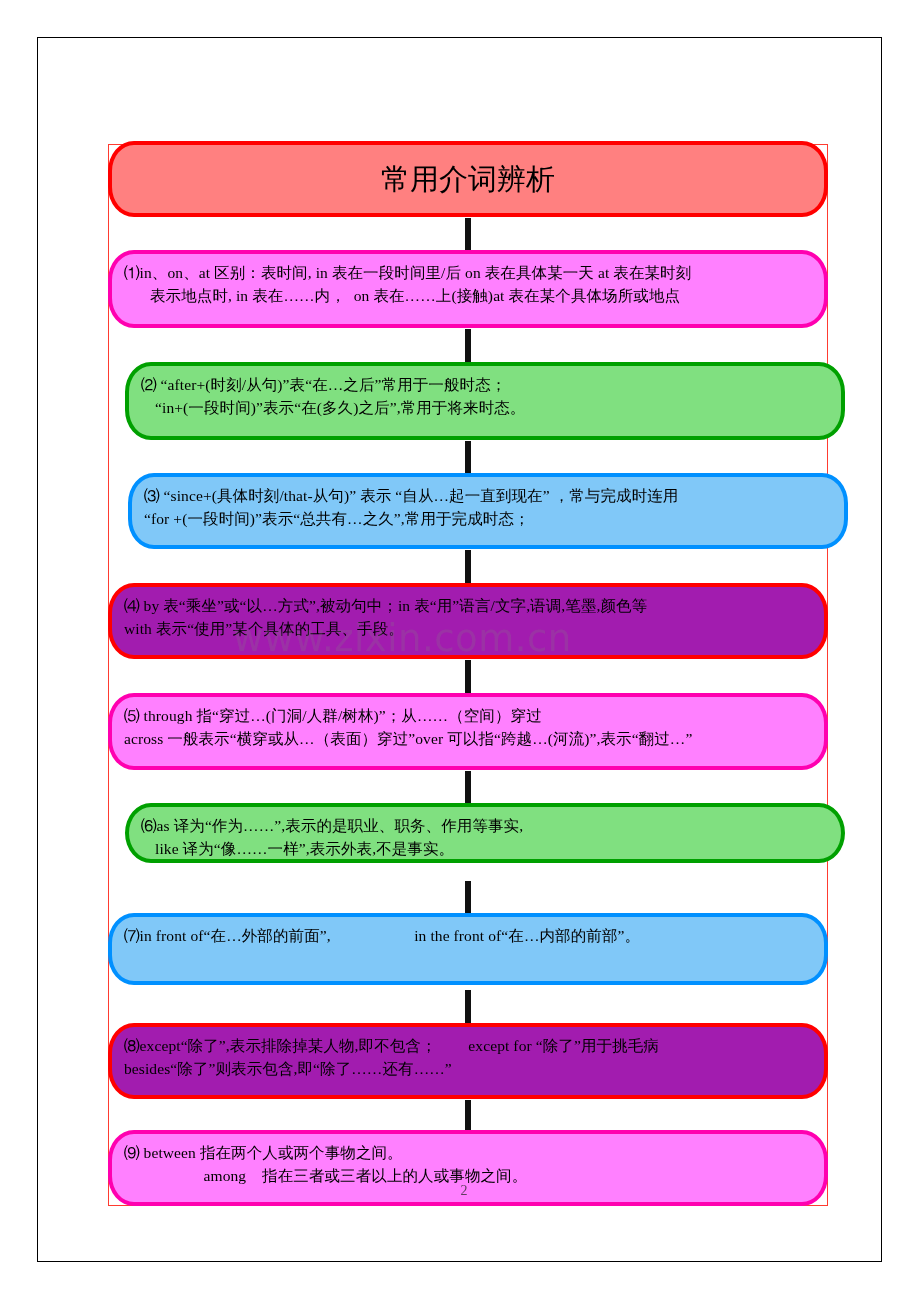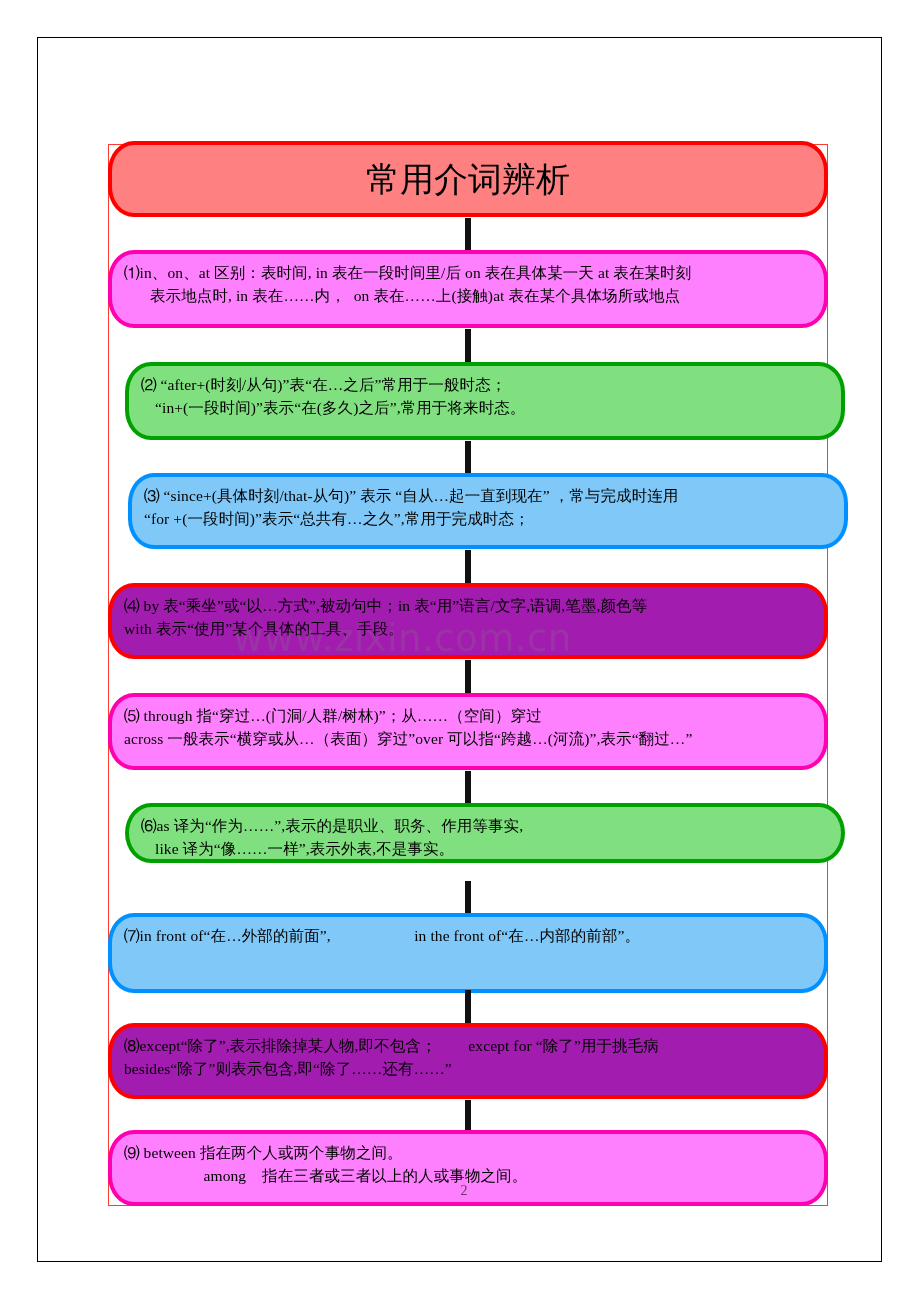--- a/index.html
+++ b/index.html
@@ -71,41 +71,41 @@
   #box-title {
     top: 141px;
     height: 76px;
     background: #ff8080;
     border-color: #ff0000;
     display: flex;
     align-items: center;
     justify-content: center;
   }
   #box-title .title-text {
-    font-size: 34px;
+    font-size: 29px;
     line-height: 1.1;
     color: #000000;
     text-align: right;
     font-family: "Liberation Serif", "DejaVu Serif", serif;
   }
 
   
   .theme-magenta { background: #ff80ff; border-color: #ff00b0; }
   .theme-green   { background: #80e080; border-color: #00a000; margin-left: 17px; }
   .theme-blue    { background: #80c8f8; border-color: #0090ff; }
   .theme-red     { background: #a21caf; border-color: #ff0000; }
 
   
   #box-1 { top: 250px;  height: 78px; }
   #box-2 { top: 362px;  height: 78px; }
   #box-3 { top: 473px;  height: 76px; margin-left: 20px; }
   #box-4 { top: 583px;  height: 76px; }
   #box-5 { top: 693px;  height: 77px; }
   #box-6 { top: 803px;  height: 60px; }
-  #box-7 { top: 913px;  height: 80px; }
+  #box-7 { top: 913px;  height: 72px; }
   #box-8 { top: 1023px; height: 76px; }
   #box-9 { top: 1130px; height: 76px; }
 
   .indent-1 { padding-left: 26px; }
   .indent-2 { padding-left: 14px; }
 
   
   .connector {
     position: absolute;
     left: 465px;

